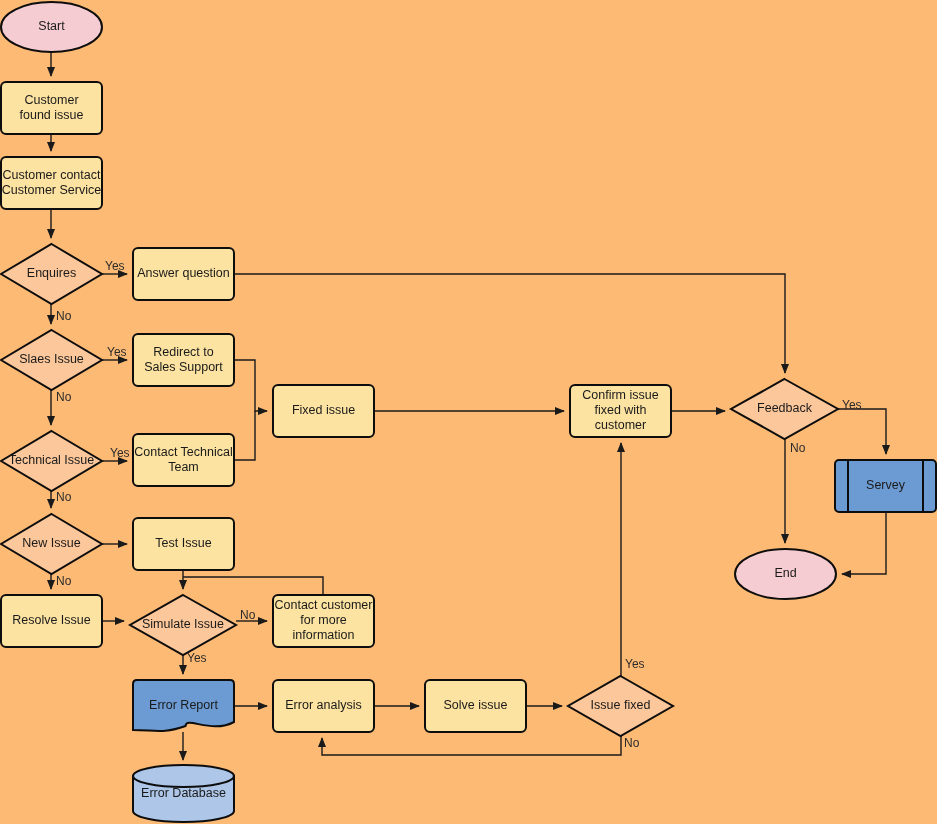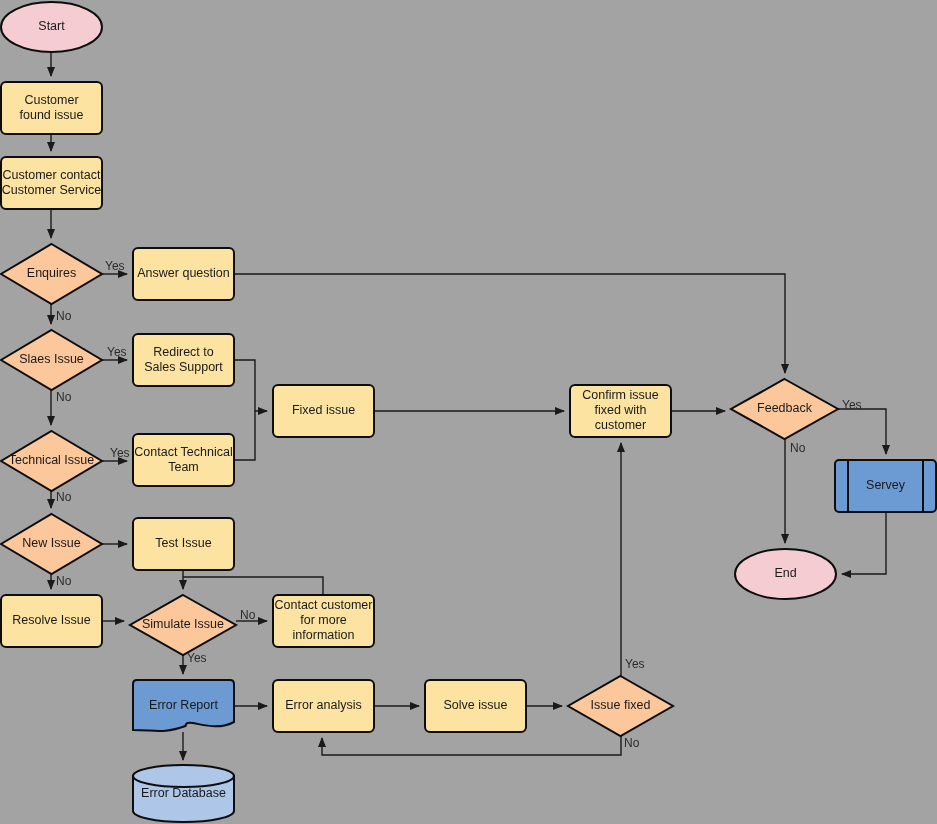--- a/index.html
+++ b/index.html
@@ -8,21 +8,21 @@
     padding: 0;
     background: #ffffff;
   }
   body {
     font-family: "Liberation Sans", sans-serif;
   }
   #canvas {
     position: relative;
     width: 937px;
     height: 824px;
-    background: #a3a3a3;
+    background: #fdba74;
     overflow: hidden;
   }
   #flow-svg {
     position: absolute;
     top: 0;
     left: 0;
     width: 937px;
     height: 824px;
   }
   .node-label {

